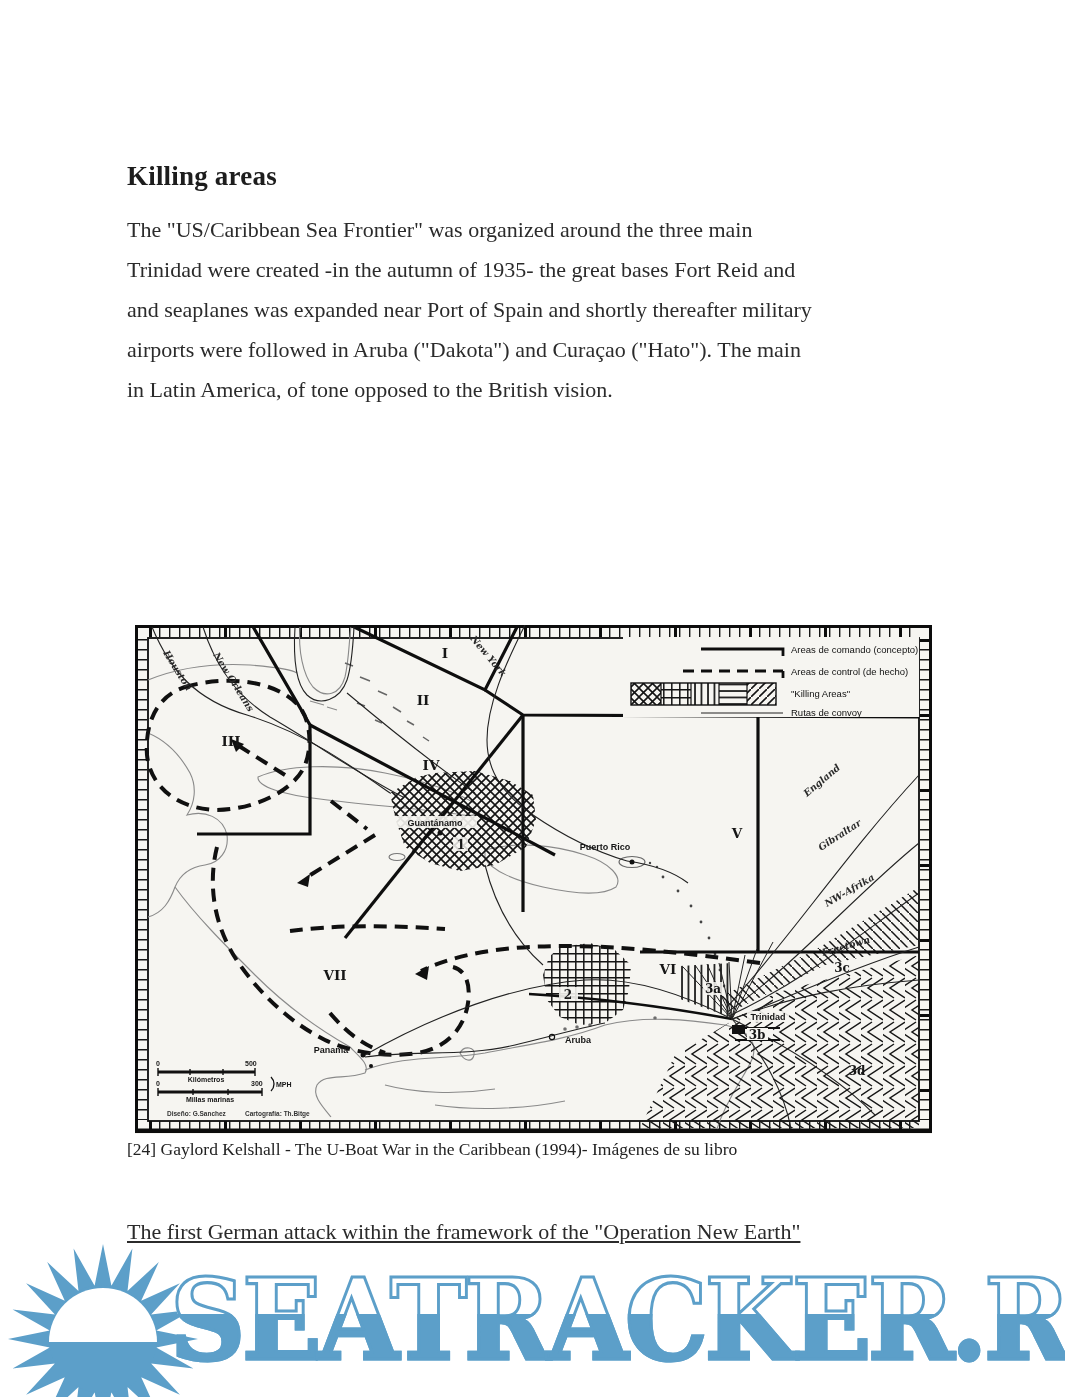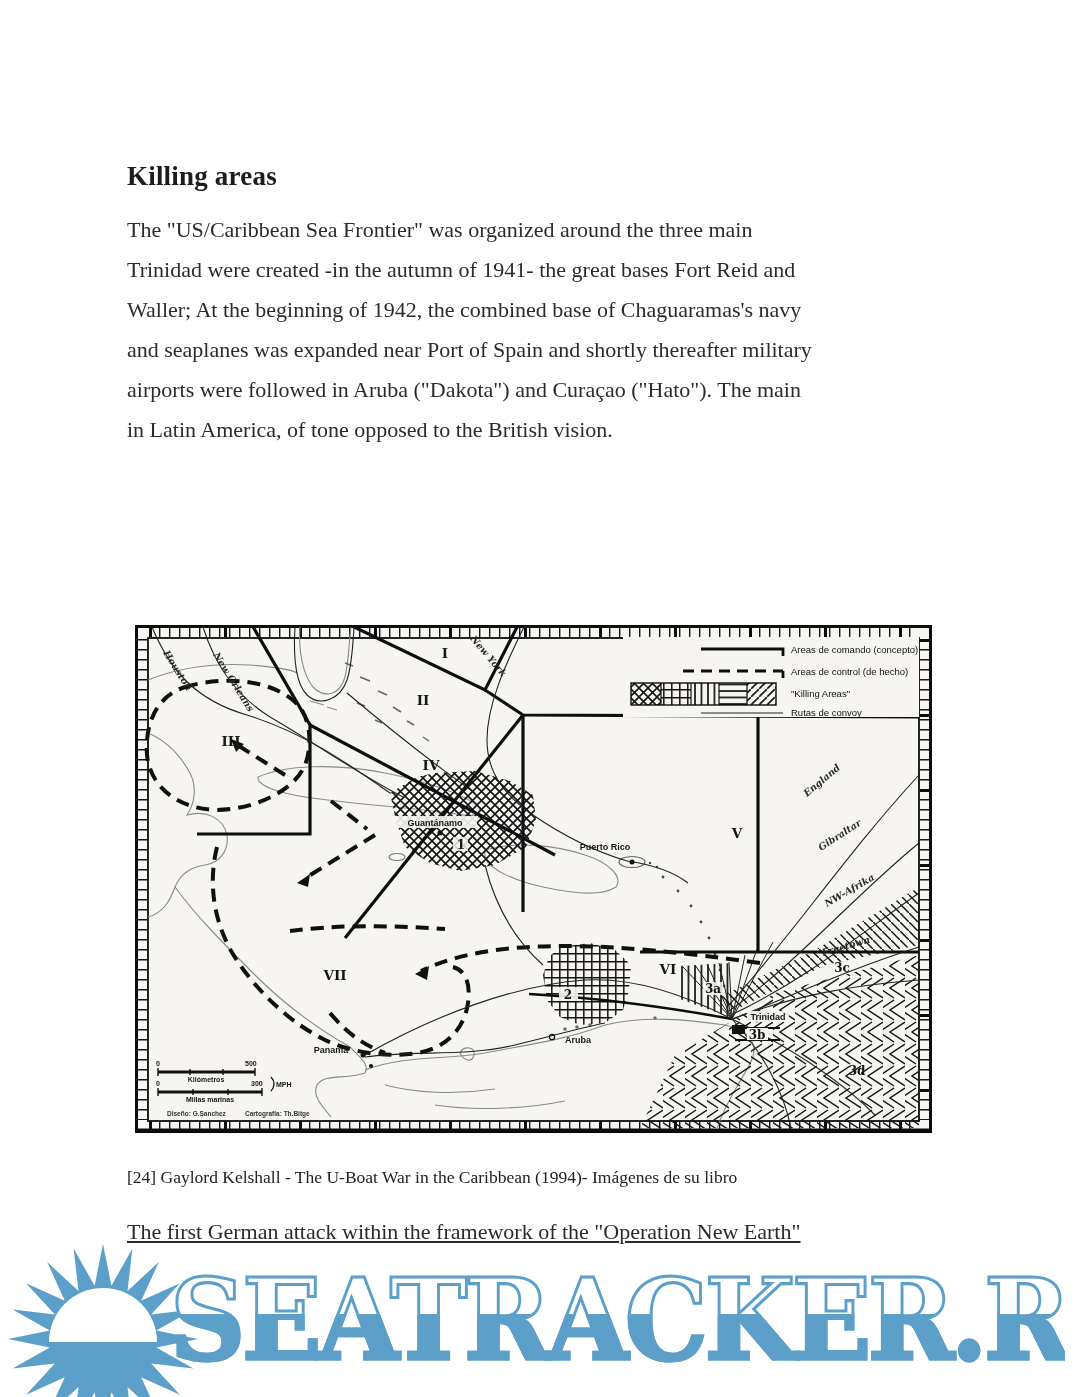--- a/index.html
+++ b/index.html
@@ -7,21 +7,21 @@
     position:relative; width:1065px; height:1397px; background:#ffffff;
     overflow:hidden; font-family:"Liberation Serif", serif; color:#2b2b2b;
   }
   .heading{
     position:absolute; left:127px; top:143px; font-size:27px; font-weight:bold;
     color:#1d1d1d; letter-spacing:.2px;
   }
   .para{ position:absolute; left:127px; width:900px; }
   .para .line{ white-space:nowrap; font-size:22px; line-height:40px; }
   .caption{
-    position:absolute; left:127px; top:1167px; font-size:17.5px; color:#222;
+    position:absolute; left:127px; top:1139px; font-size:17.5px; color:#222;
     white-space:nowrap;
   }
   .map-figure{ position:absolute; left:135px; top:625px; width:797px; height:509px; }
   .map-figure svg{ display:block; background:#f6f5f1; }
   svg text{ fill:#161616; }
   .mlab{ font-family:"Liberation Sans", sans-serif; font-size:9px; font-weight:bold; }
   .zone{ font-family:"DejaVu Serif", serif; font-size:13.5px; font-weight:bold; }
   .klab{ font-family:"DejaVu Serif", serif; font-size:12px; font-weight:bold; }
   .route-label{ font-family:"DejaVu Serif", serif; font-size:9.5px; font-style:italic; font-weight:bold; fill:#2a2a2a;}
   .legend-t{ font-family:"Liberation Sans", sans-serif; font-size:9.5px; fill:#111; }
@@ -45,22 +45,21 @@
 </style>
 </head>
 <body>
 
 <div class="page">
 
   <h1 class="heading">Killing areas</h1>
 
   <div class="para" style="top:210px;">
     <div class="line">The "US/Caribbean Sea Frontier" was organized around the three main</div>
-    <div class="line">Trinidad were created -in the autumn of 1941- the great bases Fort Reid and</div>
-    <div class="line">Waller; At the beginning of 1942, the combined base of Chaguaramas's navy</div>
+    <div class="line">Trinidad were created -in the autumn of 1935- the great bases Fort Reid and</div>
     <div class="line">and seaplanes was expanded near Port of Spain and shortly thereafter military</div>
     <div class="line">airports were followed in Aruba ("Dakota") and Curaçao ("Hato"). The main</div>
     <div class="line">in Latin America, of tone opposed to the British vision.</div>
   </div>
 
   <div class="map-figure">
   <svg width="797" height="509" viewBox="0 0 797 509" xmlns="http://www.w3.org/2000/svg">
     <defs>
       <pattern id="pcross" width="9" height="9" patternUnits="userSpaceOnUse">
         <path d="M0,0 L9,9 M9,0 L0,9" stroke="#141414" stroke-width="1.6" fill="none"></path>

